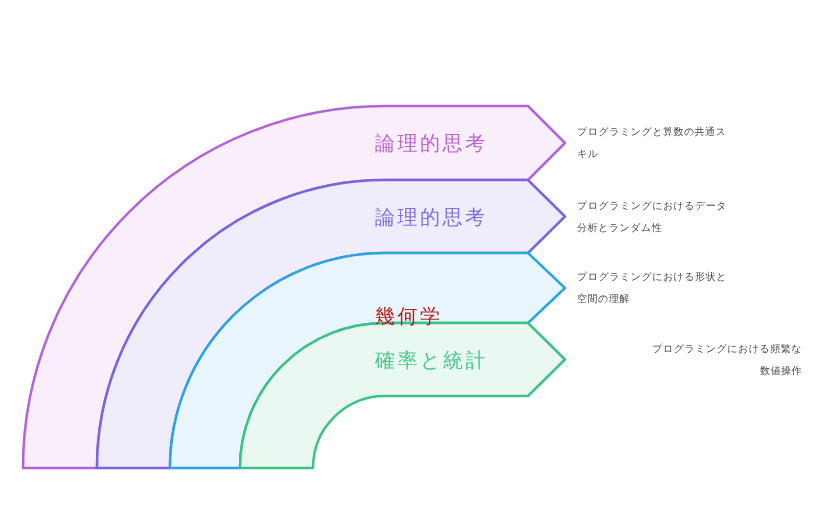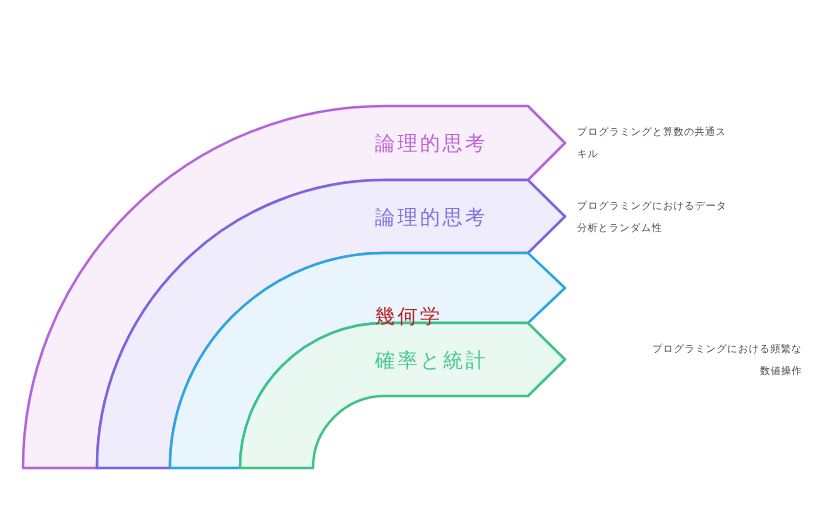--- a/index.html
+++ b/index.html
@@ -65,16 +65,18 @@
 
   <div class="band-label" style="top: 143px; color: rgb(191, 99, 214);">論理的思考</div>
   <div class="band-label" style="top: 216.5px; color: rgb(128, 112, 226);">論理的思考</div>
   <div class="band-label" style="top: 288px; color: #b91c1c; margin-top: 28px;">幾何学</div>
   <div class="band-label" style="top: 359.5px; color: rgb(70, 200, 140);">確率と統計</div>
 
   <div class="band-description" style="top: 143px; color: rgb(74, 74, 74);">プログラミングと算数の共通ス
 キル</div>
   <div class="band-description" style="top: 216.5px; color: rgb(74, 74, 74);">プログラミングにおけるデータ
 分析とランダム性</div>
+  <div class="band-description" style="top: 288px; color: rgb(74, 74, 74);">プログラミングにおける形状と
+空間の理解</div>
   <div class="band-description" style="top: 359.5px; color: rgb(74, 74, 74); text-align: right;">プログラミングにおける頻繁な
 数値操作</div>
 
 </div>
 
 </body></html>

